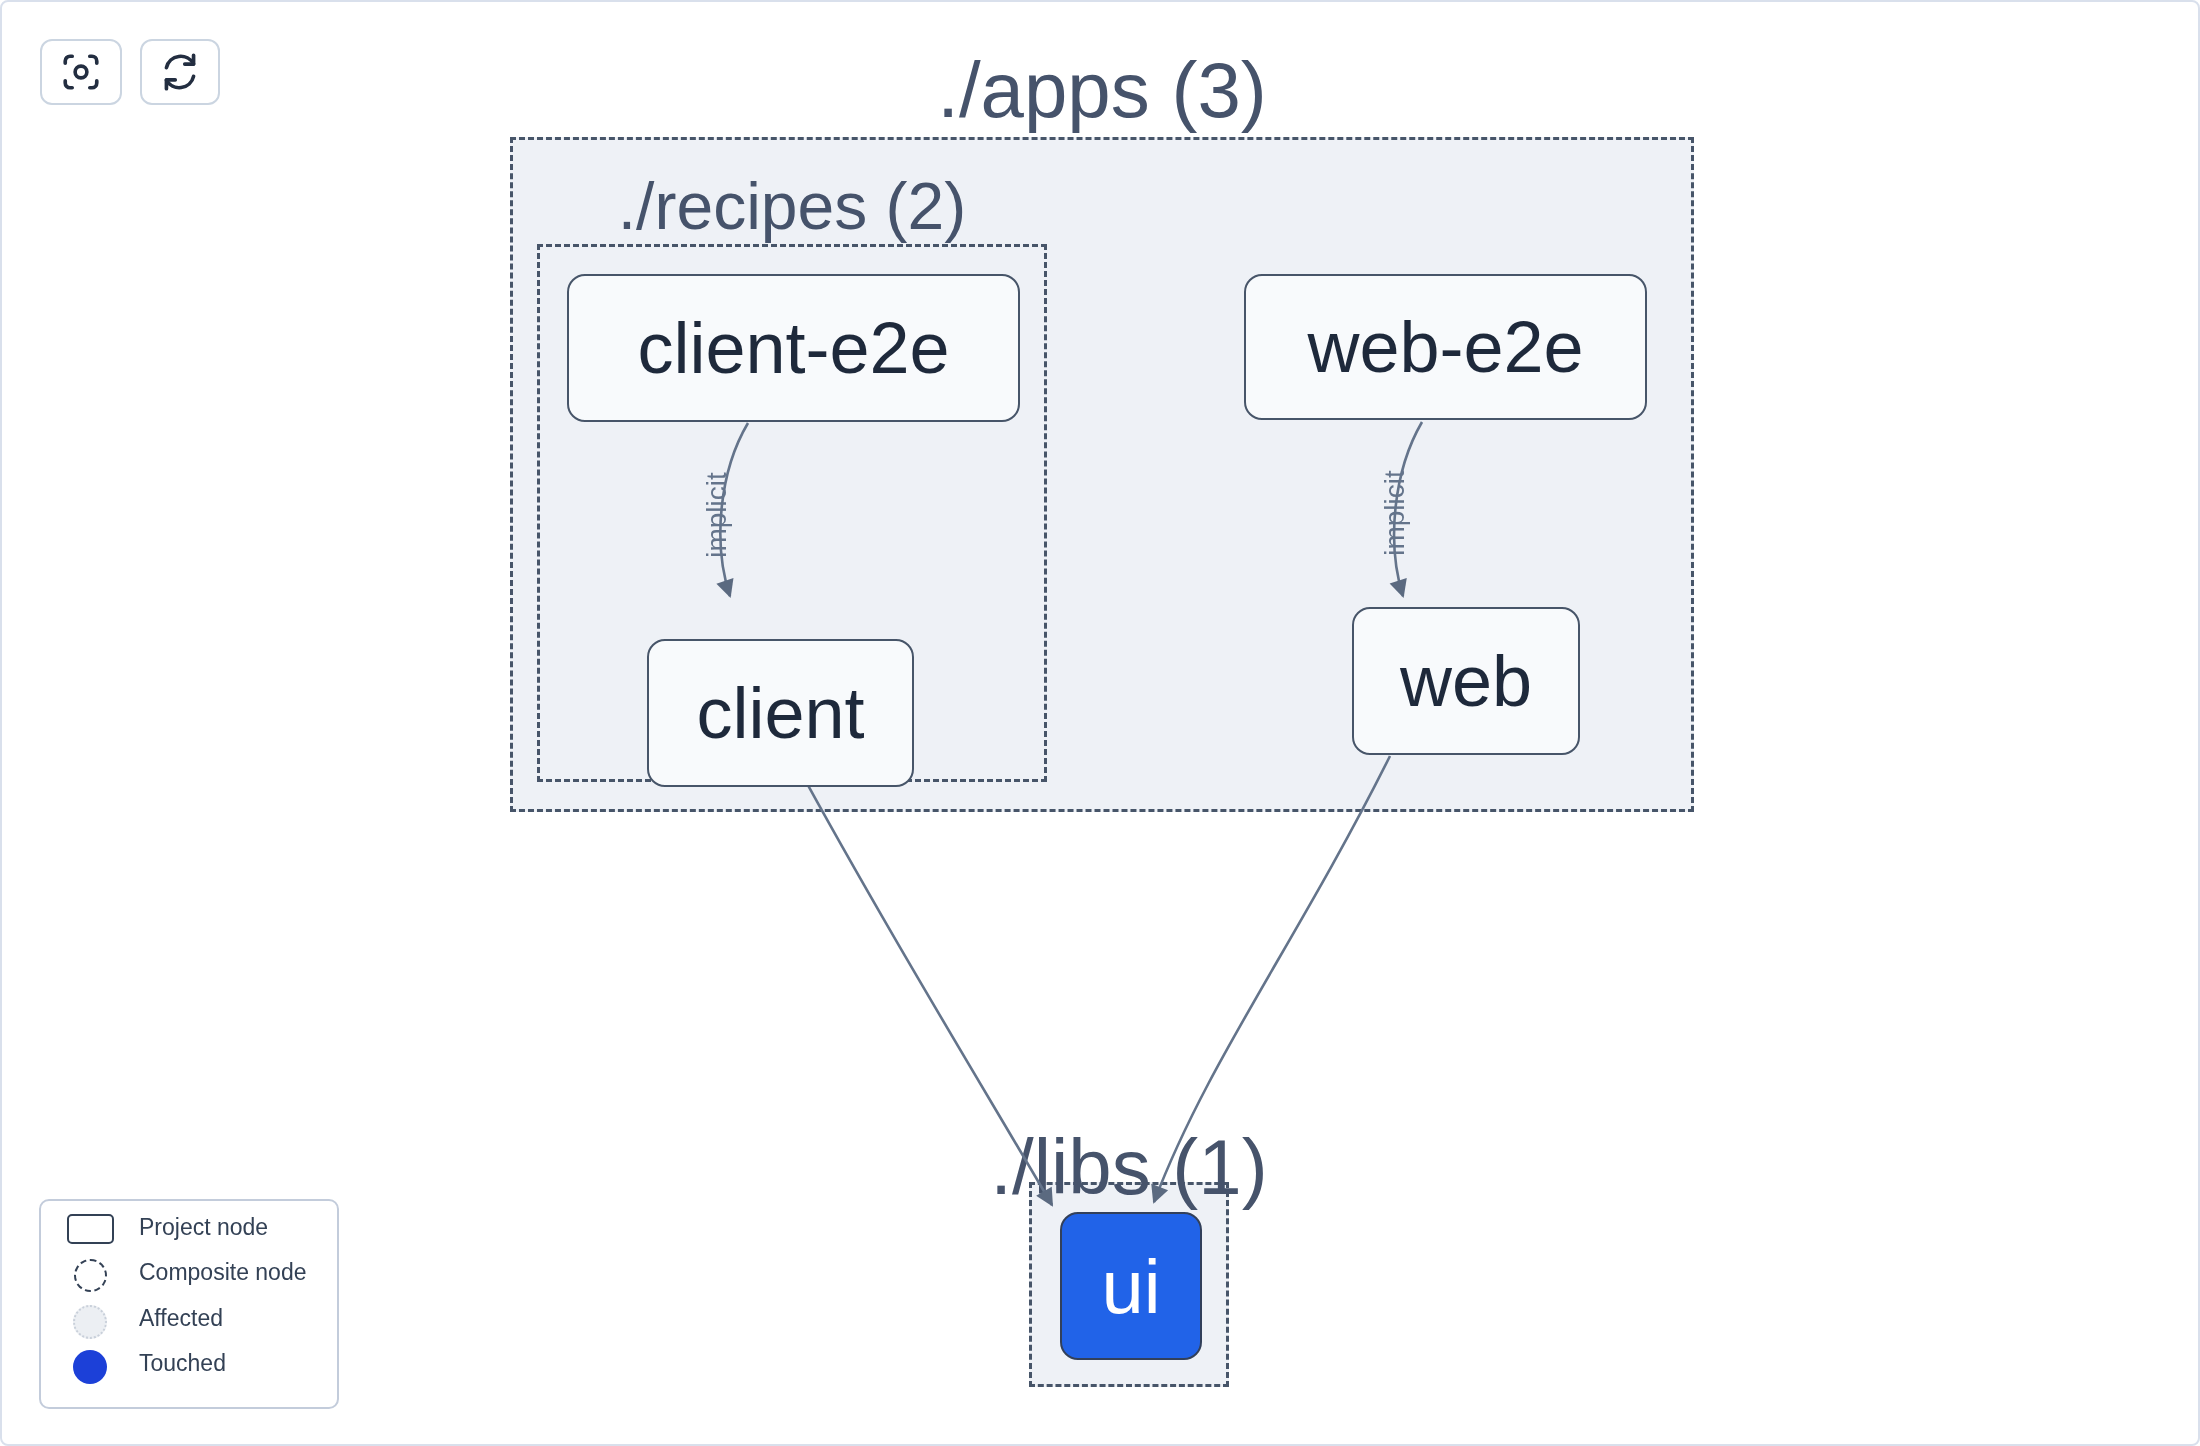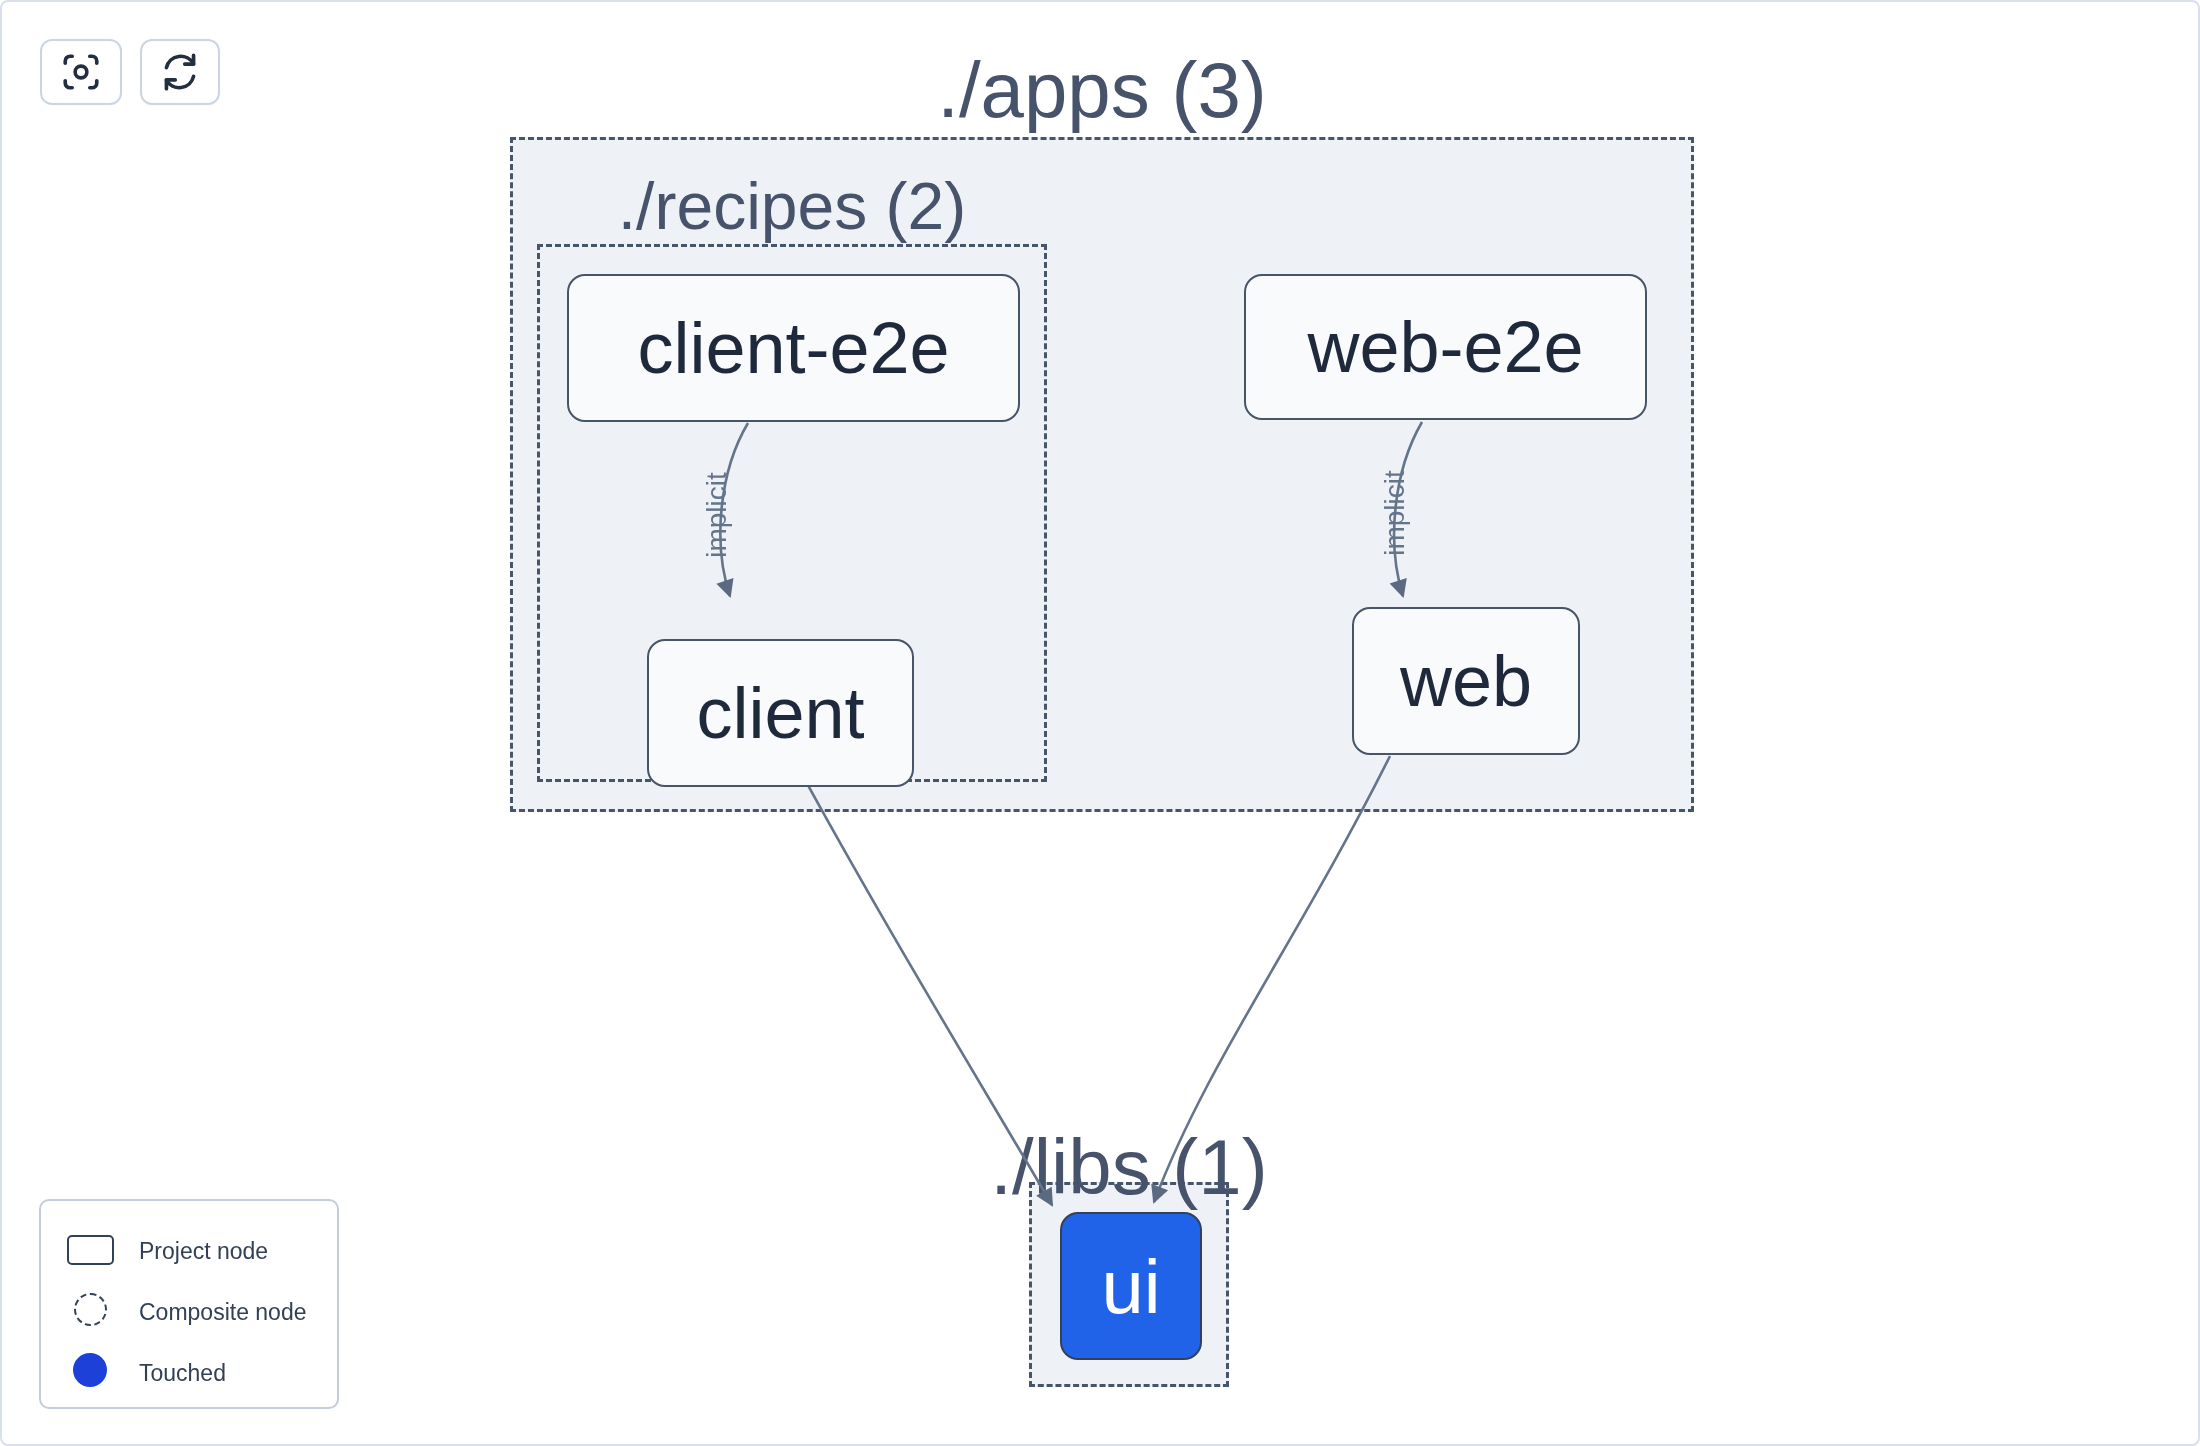--- a/index.html
+++ b/index.html
@@ -71,21 +71,21 @@
   .node.touched{
     left:1058px;top:1210px;width:142px;height:148px;
     background:var(--node-touched-fill);border-color:#32405a;color:#fff;font-size:76px;
   }
   
   .legend{
     position:absolute;left:37px;top:1197px;width:300px;height:210px;
     background:#fff;border:2px solid #c3ccdb;border-radius:10px;z-index:10;
     display:flex;flex-direction:column;justify-content:space-around;padding:12px 0;
   }
-  .lrow{display:flex;align-items:flex-end;height:44px;}
+  .lrow{display:flex;align-items:flex-start;height:44px;}
   .licon{width:98px;display:flex;align-items:center;justify-content:center;flex:0 0 98px;}
   .llabel{color:var(--legend-text);font-size:23px;}
   .ic-rect{width:47px;height:30px;border:2.5px solid var(--legend-text);border-radius:5px;background:#fff;}
   .ic-dashed{width:33px;height:33px;border:2.5px dashed var(--legend-text);border-radius:50%;background:#fff;}
   .ic-affected{width:34px;height:34px;border:2.5px dotted #c9d0da;border-radius:50%;background:#eceff3;}
   .ic-touched{width:34px;height:34px;border-radius:50%;background:var(--touched-blue);}
 </style>
 </head>
 <body>
 
@@ -146,19 +146,25 @@
       <span class="llabel">Project node</span>
     </div>
     <div class="lrow">
       <span class="licon">
           <span class="ic-dashed"></span>
         </span>
       <span class="llabel">Composite node</span>
     </div>
     <div class="lrow">
       <span class="licon">
+          <span class="ic-affected"></span>
+        </span>
+      <span class="llabel">Affected</span>
+    </div>
+    <div class="lrow">
+      <span class="licon">
           <span class="ic-touched"></span>
         </span>
       <span class="llabel">Touched</span>
     </div>
   </div>
 
 </div>
 
 </body></html>

